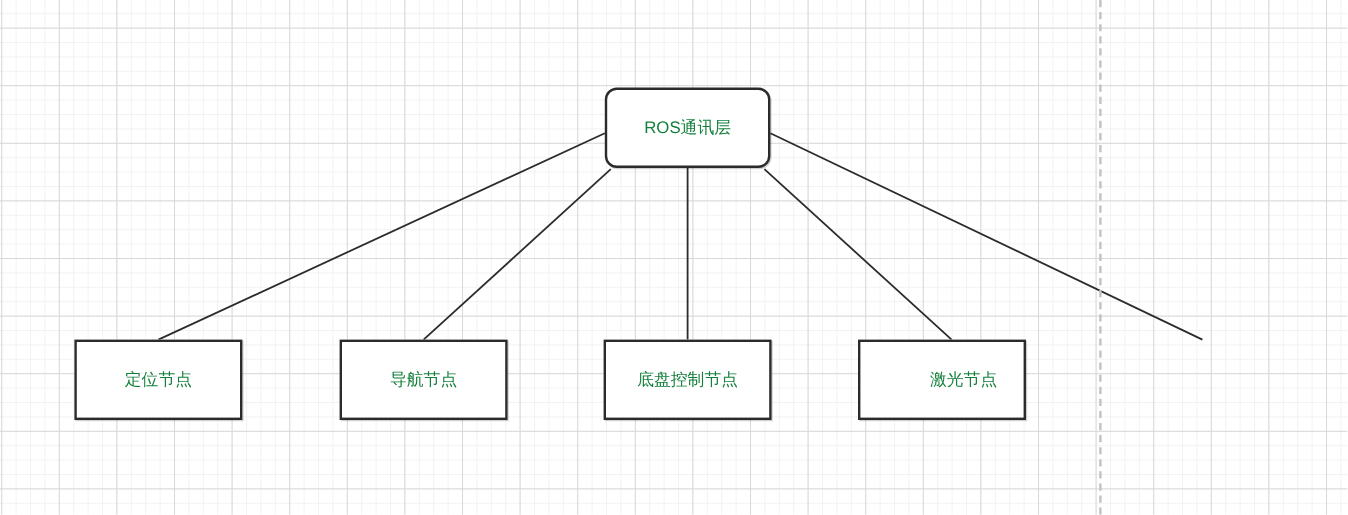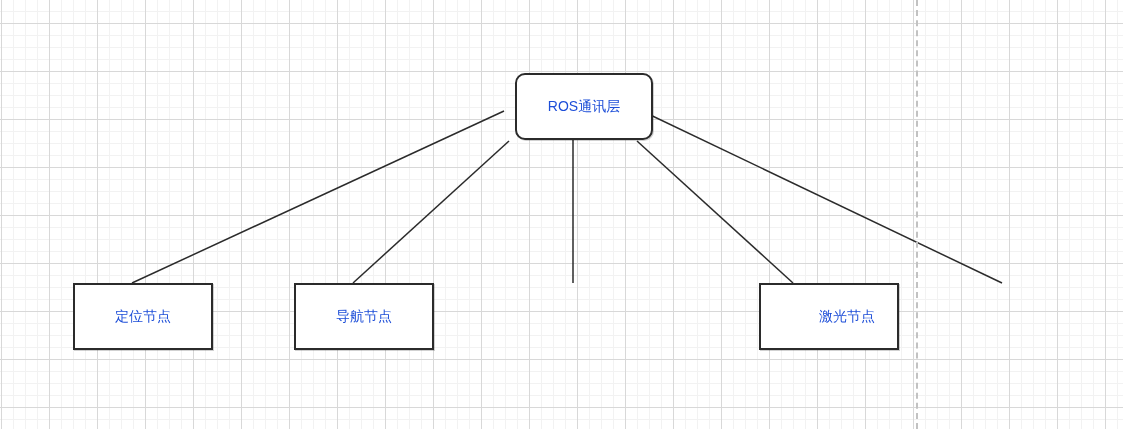--- a/index.html
+++ b/index.html
@@ -38,35 +38,34 @@
   .node {
     position: absolute;
     box-sizing: border-box;
     background: #ffffff;
     border: 2px solid #2b2b2b;
     display: flex;
     align-items: center;
     justify-content: center;
     text-align: center;
     font-size: 14px;
-    color: #1d4ed8;
+    color: #15803d;
     box-shadow: 1px 1px 0 rgba(0,0,0,0.18);
     cursor: default;
-    margin-left: 11px;
   }
   .node-root {
     left: 504px; top: 73px;
     width: 138px; height: 67px;
     border-radius: 10px;
   }
   .node-child { top: 283px; width: 140px; height: 67px; }
   .node-child-0 { left: 62px;  }
   .node-child-1 { left: 283px; }
   .node-child-2 { left: 503px; }
-  .node-child-3 { left: 748px; padding-left: 36px; }
+  .node-child-3 { left: 715px; padding-left: 36px; }
   .node-child-4 { left: 932px; }
   .page-break {
     position: absolute;
     top: 0;
     left: 916px;
     width: 0;
     height: 429px;
     border-left: 2px dashed #c2c2c2;
   }
 </style>
@@ -88,20 +87,23 @@
   </div>
 
   <div class="node node-child node-child-0">
     <span>定位节点</span>
   </div>
 
   <div class="node node-child node-child-1">
     <span>导航节点</span>
   </div>
 
+  <div class="node node-child node-child-2">
+    <span>底盘控制节点</span>
+  </div>
 
   <div class="node node-child node-child-3">
     <span>激光节点</span>
   </div>
 
 
   <div class="page-break"></div>
 
 </div>
 

